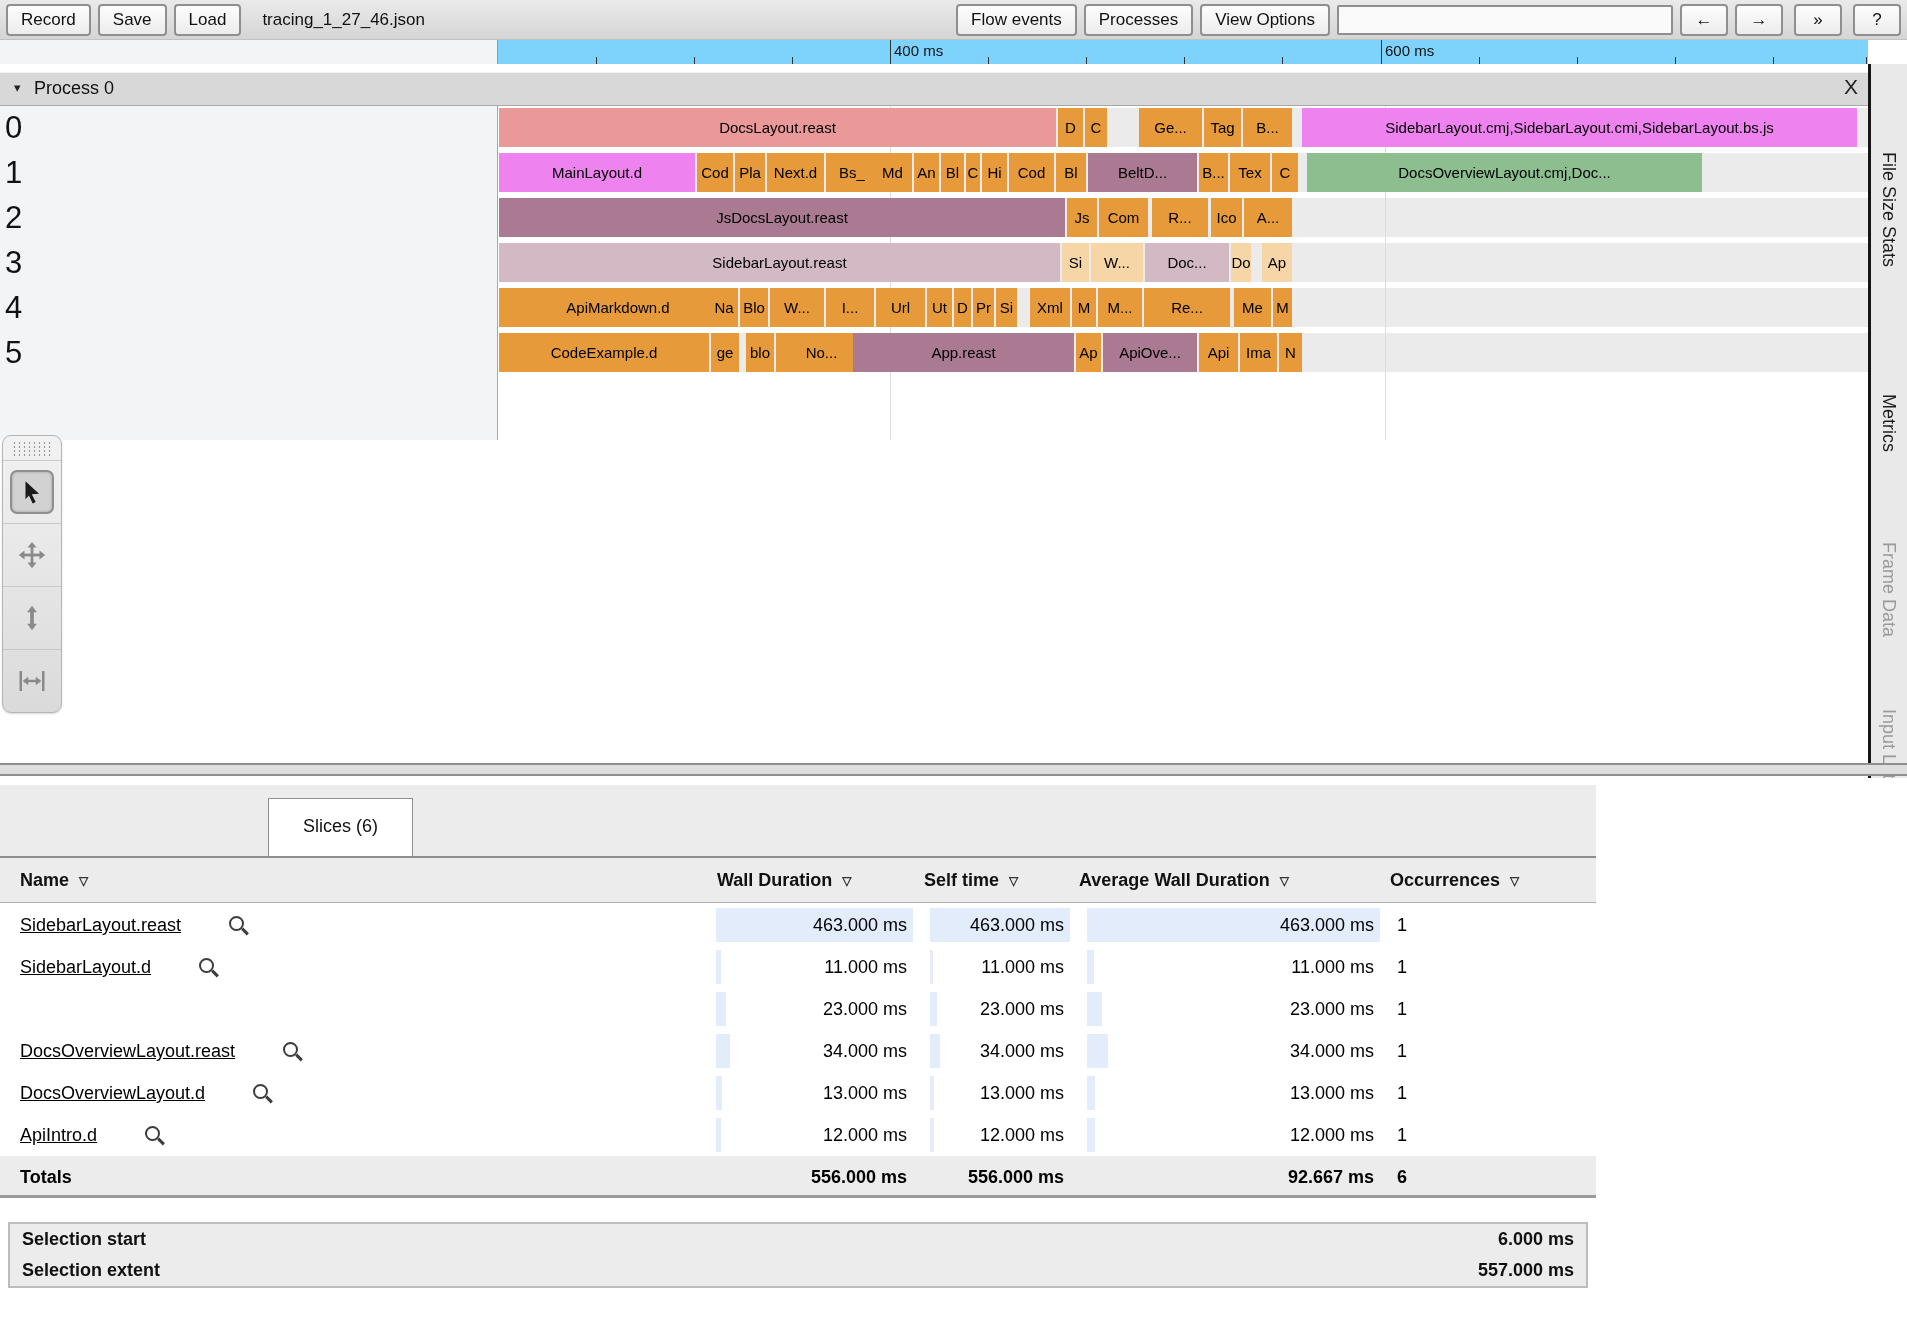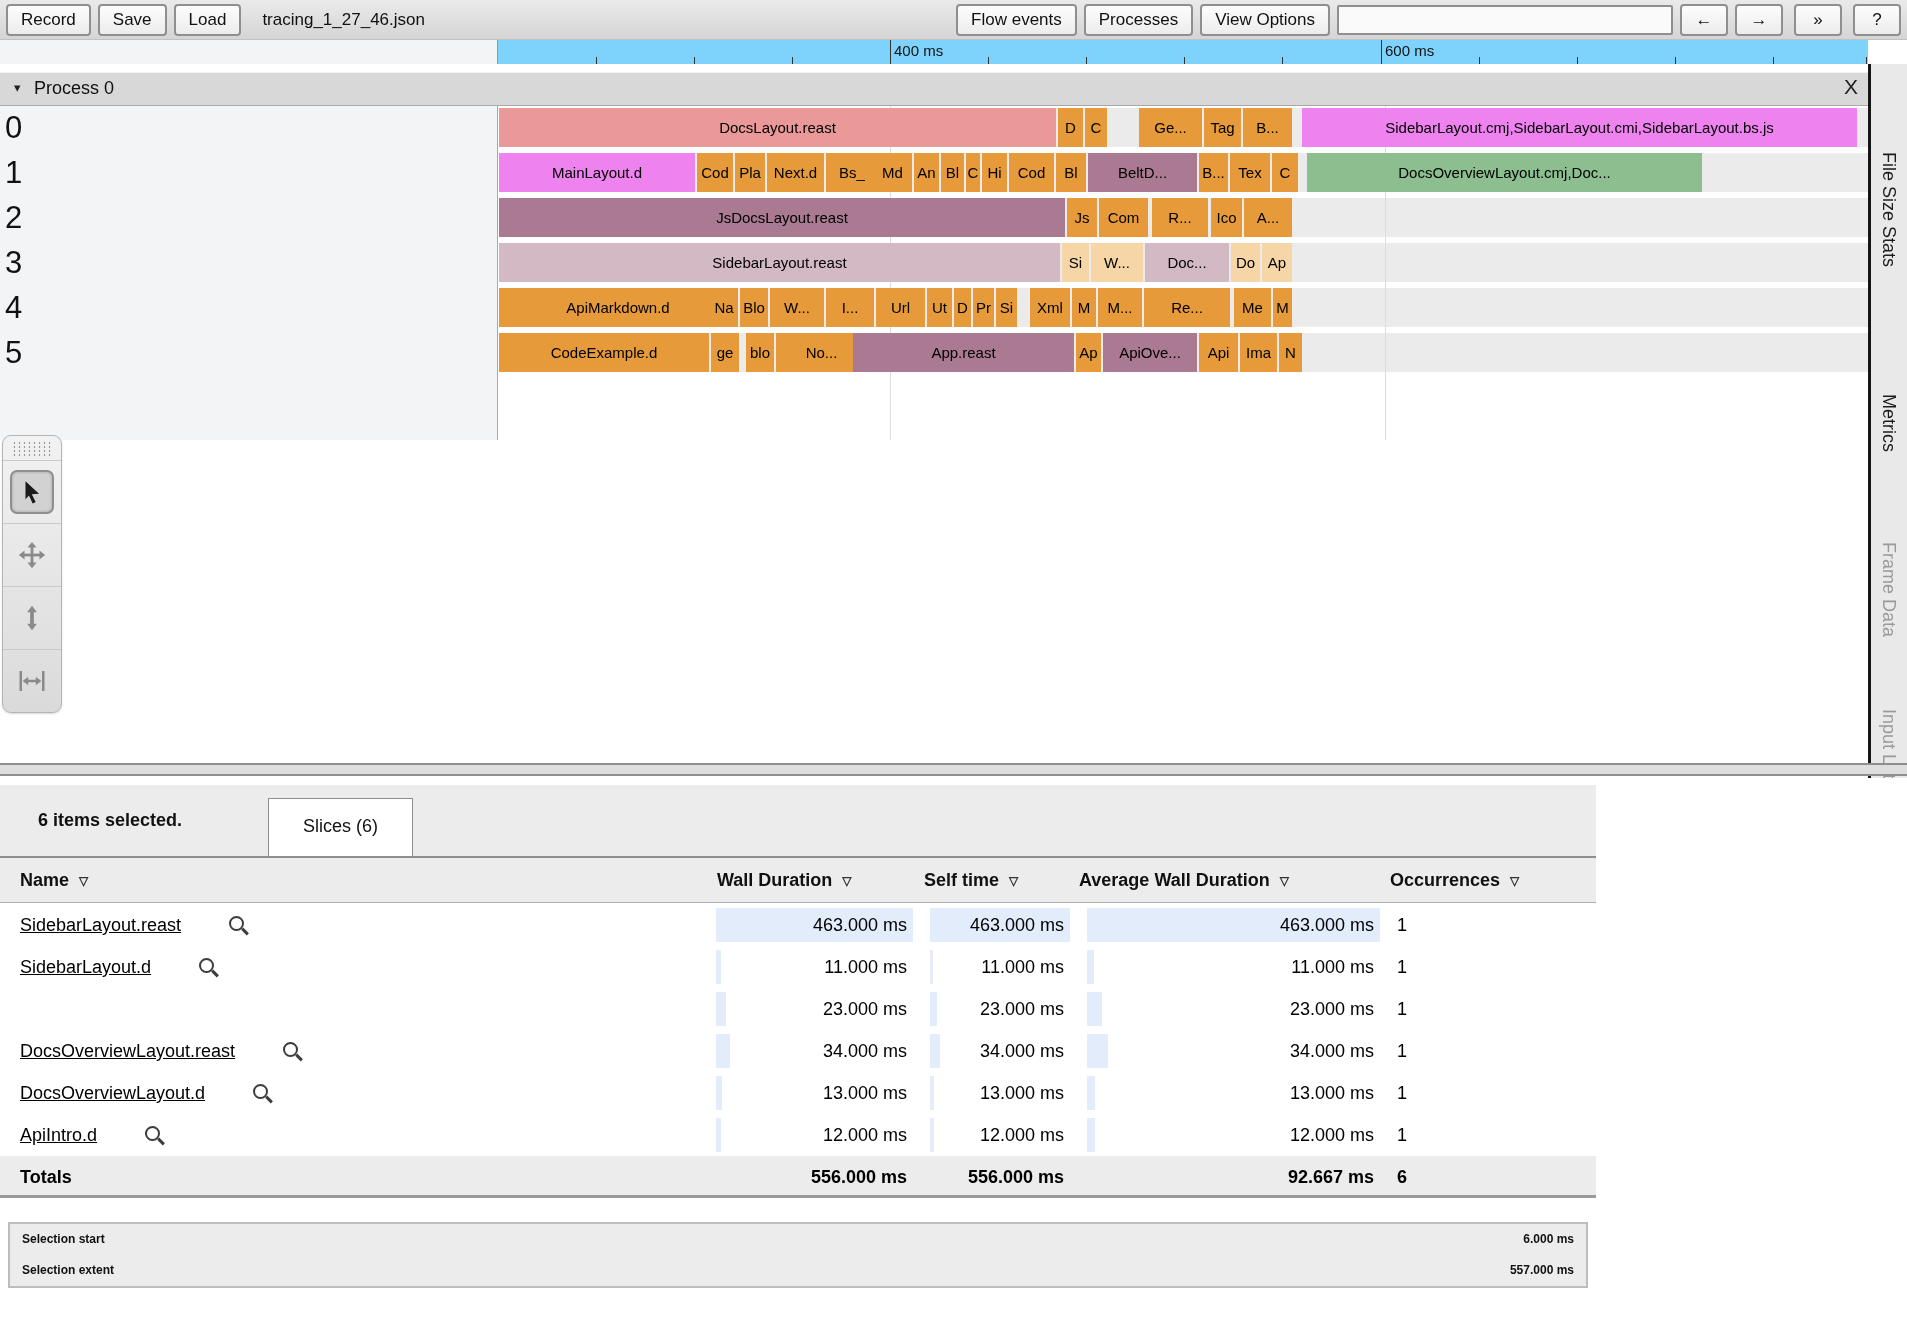--- a/index.html
+++ b/index.html
@@ -83,21 +83,21 @@
   .vcell .bar{position:absolute;left:0;top:4px;bottom:4px;background:#e2ecfa;z-index:-1;}
   .c-wall{left:716px;width:197px;}
   .c-self{left:930px;width:140px;}
   .c-avg{left:1087px;width:293px;}
   .c-occ{left:1390px;width:80px;text-align:left;padding-left:7px;}
   #totals{position:absolute;left:0;top:1156px;width:1596px;height:42px;background:#ececec;
     border-bottom:3px solid #9a9a9a;box-sizing:border-box;font-weight:bold;}
   #totals .vcell, #totals .namelink{font-weight:bold;text-decoration:none;cursor:default;}
   #selinfo{position:absolute;left:8px;top:1222px;width:1580px;height:66px;background:#ececec;
     border:2px solid #bdbdbd;box-sizing:border-box;}
-  .selrow{position:relative;height:31px;line-height:31px;font-size:12px;font-weight:bold;color:#111;}
+  .selrow{position:relative;height:31px;line-height:31px;font-size:18px;font-weight:bold;color:#111;}
   .sellabel{position:absolute;left:12px;}
   .selvalue{position:absolute;right:12px;}
 </style>
 </head>
 <body>
 
 <div id="stage">
 
   <div id="toolbar">
     <div class="tbtn">Record</div>
@@ -185,21 +185,21 @@
         <div class="slice" style="left: 499px; width: 566px; top: 198px; background: rgb(170, 122, 147);">JsDocsLayout.reast</div>
         <div class="slice" style="left: 1067px; width: 30px; top: 198px; background: rgb(231, 154, 58);">Js</div>
         <div class="slice" style="left: 1099px; width: 49px; top: 198px; background: rgb(231, 154, 58);">Com</div>
         <div class="slice" style="left: 1152px; width: 56px; top: 198px; background: rgb(231, 154, 58);">R...</div>
         <div class="slice" style="left: 1211px; width: 31px; top: 198px; background: rgb(231, 154, 58);">Ico</div>
         <div class="slice" style="left: 1244px; width: 48px; top: 198px; background: rgb(231, 154, 58);">A...</div>
         <div class="slice" style="left: 499px; width: 561px; top: 243px; background: rgb(211, 185, 196);">SidebarLayout.reast</div>
         <div class="slice" style="left: 1062px; width: 27px; top: 243px; background: rgb(246, 214, 166);">Si</div>
         <div class="slice" style="left: 1091px; width: 52px; top: 243px; background: rgb(246, 214, 166);">W...</div>
         <div class="slice" style="left: 1145px; width: 84px; top: 243px; background: rgb(211, 185, 196);">Doc...</div>
-        <div class="slice" style="left: 1231px; width: 29px; top: 243px; background: rgb(246, 214, 166);">Do</div>
+        <div class="slice" style="left: 1231px; width: 20px; top: 243px; background: rgb(246, 214, 166);">Do</div>
         <div class="slice" style="left: 1262px; width: 30px; top: 243px; background: rgb(246, 214, 166);">Ap</div>
         <div class="slice" style="left: 499px; width: 238px; top: 288px; background: rgb(231, 154, 58);">ApiMarkdown.d</div>
         <div class="slice" style="left: 710px; width: 28px; top: 288px; background: rgb(231, 154, 58);">Na</div>
         <div class="slice" style="left: 740px; width: 28px; top: 288px; background: rgb(231, 154, 58);">Blo</div>
         <div class="slice" style="left: 770px; width: 54px; top: 288px; background: rgb(231, 154, 58);">W...</div>
         <div class="slice" style="left: 826px; width: 48px; top: 288px; background: rgb(231, 154, 58);">I...</div>
         <div class="slice" style="left: 876px; width: 49px; top: 288px; background: rgb(231, 154, 58); text-align: right;">Url</div>
         <div class="slice" style="left: 927px; width: 25px; top: 288px; background: rgb(231, 154, 58);">Ut</div>
         <div class="slice" style="left: 954px; width: 17px; top: 288px; background: rgb(231, 154, 58);">D</div>
         <div class="slice" style="left: 973px; width: 21px; top: 288px; background: rgb(231, 154, 58);">Pr</div>
@@ -271,21 +271,20 @@
   <div id="sidebar">
       <div class="vtab" style="top: 88px; color: rgb(28, 28, 28);">File Size Stats</div>
       <div class="vtab" style="top: 330px; color: rgb(28, 28, 28);">Metrics</div>
       <div class="vtab" style="top: 478px; color: rgb(154, 154, 154);">Frame Data</div>
       <div class="vtab" style="top: 645px; color: rgb(154, 154, 154);">Input Latency</div>
     </div>
 
   <div id="splitter"></div>
 
   <div id="items-bar">
-    <span id="items-label">6 items selected.</span>
     <div id="slices-tab">Slices (6)</div>
   </div>
 
   <div id="thead">
     <div class="hcell" style="left:20px"><span>Name</span><span class="sorticon">▽</span></div>
     <div class="hcell" style="left:717px"><span>Wall Duration</span><span class="sorticon">▽</span></div>
     <div class="hcell" style="left:924px"><span>Self time</span><span class="sorticon">▽</span></div>
     <div class="hcell" style="left:1079px"><span>Average Wall Duration</span><span class="sorticon">▽</span></div>
     <div class="hcell" style="left:1390px"><span>Occurrences</span><span class="sorticon">▽</span></div>
   </div>

